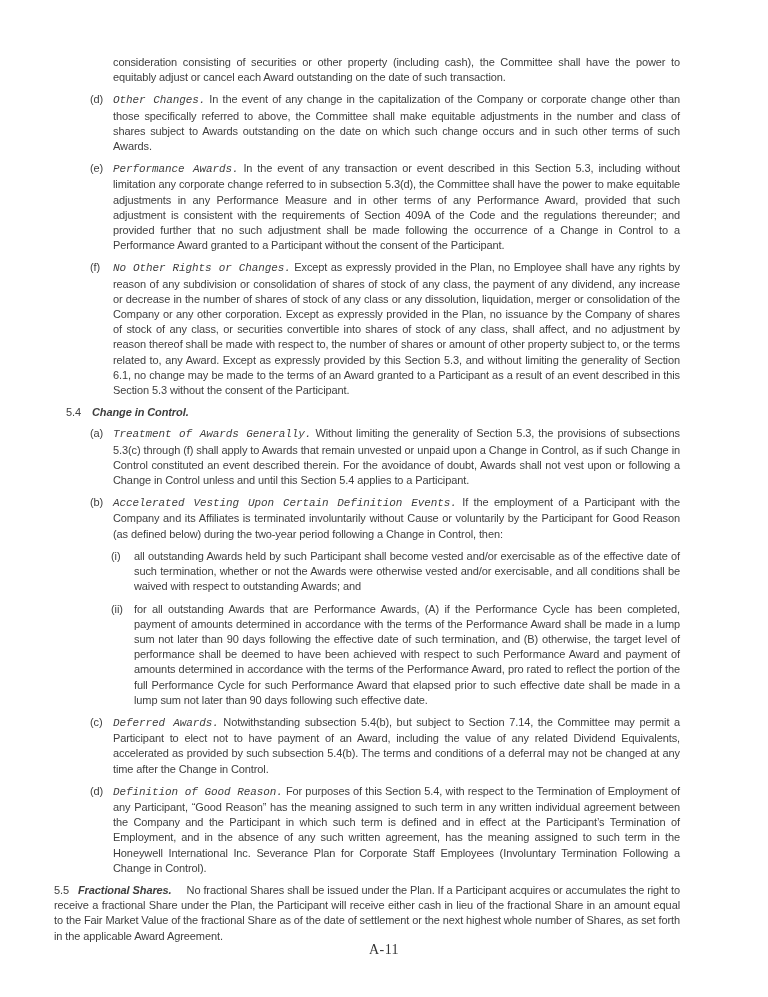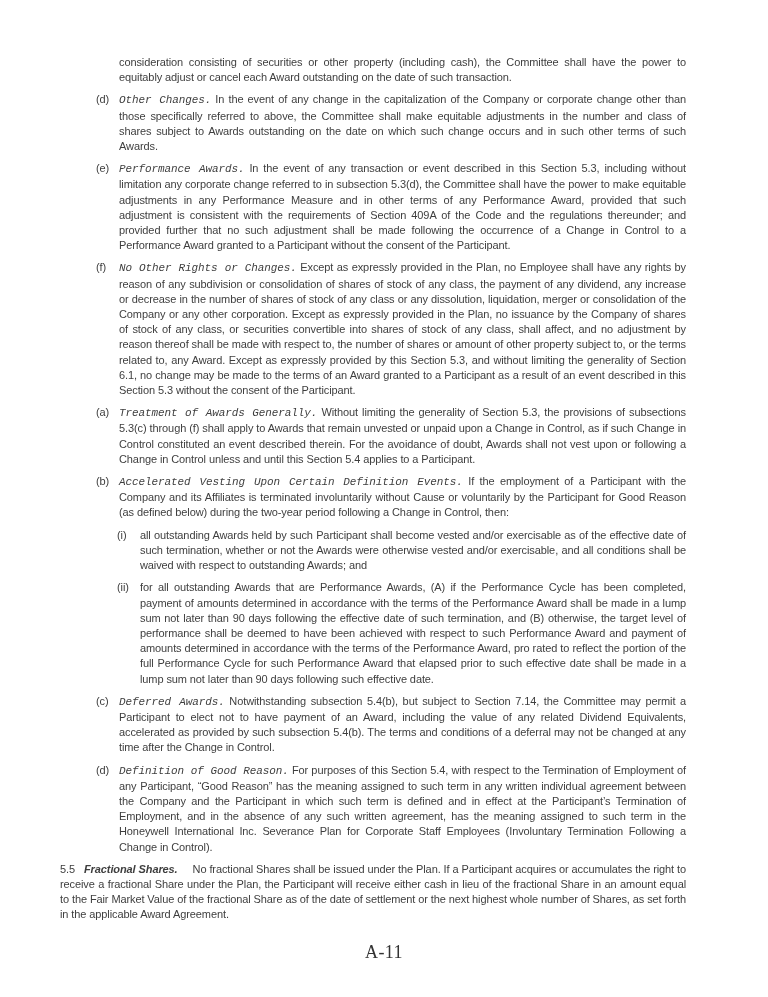--- a/index.html
+++ b/index.html
@@ -18,21 +18,21 @@
     overflow: hidden;
   }
   .page {
     position: relative;
     width: 768px;
     height: 997px;
     background: var(--bg);
   }
   .content {
     position: absolute;
-    left: 60px;
+    left: 54px;
     top: 55px;
     width: 626px;
     font-size: 11px;
     line-height: 15.2px;
     text-align: justify;
     letter-spacing: -0.1px;
   }
   p { margin: 0 0 7px 0; }
   
   .hang {
@@ -61,21 +61,21 @@
   .section-para { text-indent: 0; }
   .section-para .num { display: inline; padding-right: 0; margin-right: 9px; }
   .section-para .section-title { margin-right: 12px; }
   .footer {
     position: absolute;
     top: 942px;
     left: 0;
     width: 768px;
     text-align: center;
     font-family: "Liberation Serif", serif;
-    font-size: 18px;
+    font-size: 14px;
     color: var(--footer);
     letter-spacing: 0.4px;
   }
 </style>
 </head>
 <body>
 
 <div class="page">
   <div class="content">
 
@@ -86,20 +86,23 @@
     </p>
 
     <p class="hang">
       <span class="lbl">(e)</span><span class="lead">Performance Awards.</span> <span>In the event of any transaction or event described in this Section 5.3, including without limitation any corporate change referred to in subsection 5.3(d), the Committee shall have the power to make equitable adjustments in any Performance Measure and in other terms of any Performance Award, provided that such adjustment is consistent with the requirements of Section 409A of the Code and the regulations thereunder; and provided further that no such adjustment shall be made following the occurrence of a Change in Control to a Performance Award granted to a Participant without the consent of the Participant.</span>
     </p>
 
     <p class="hang">
       <span class="lbl">(f)</span><span class="lead">No Other Rights or Changes.</span> <span>Except as expressly provided in the Plan, no Employee shall have any rights by reason of any subdivision or consolidation of shares of stock of any class, the payment of any dividend, any increase or decrease in the number of shares of stock of any class or any dissolution, liquidation, merger or consolidation of the Company or any other corporation. Except as expressly provided in the Plan, no issuance by the Company of shares of stock of any class, or securities convertible into shares of stock of any class, shall affect, and no adjustment by reason thereof shall be made with respect to, the number of shares or amount of other property subject to, or the terms related to, any Award. Except as expressly provided by this Section 5.3, and without limiting the generality of Section 6.1, no change may be made to the terms of an Award granted to a Participant as a result of an event described in this Section 5.3 without the consent of the Participant.</span>
     </p>
 
+    <p class="section-head">
+      <span class="num">5.4</span><span class="section-title">Change in Control.</span>
+    </p>
 
     <p class="hang">
       <span class="lbl">(a)</span><span class="lead">Treatment of Awards Generally.</span> <span>Without limiting the generality of Section 5.3, the provisions of subsections 5.3(c) through (f) shall apply to Awards that remain unvested or unpaid upon a Change in Control, as if such Change in Control constituted an event described therein. For the avoidance of doubt, Awards shall not vest upon or following a Change in Control unless and until this Section 5.4 applies to a Participant.</span>
     </p>
 
     <p class="hang">
       <span class="lbl">(b)</span><span class="lead">Accelerated Vesting Upon Certain Definition Events.</span> <span>If the employment of a Participant with the Company and its Affiliates is terminated involuntarily without Cause or voluntarily by the Participant for Good Reason (as defined below) during the two-year period following a Change in Control, then:</span>
     </p>
 
     <p class="sub">

